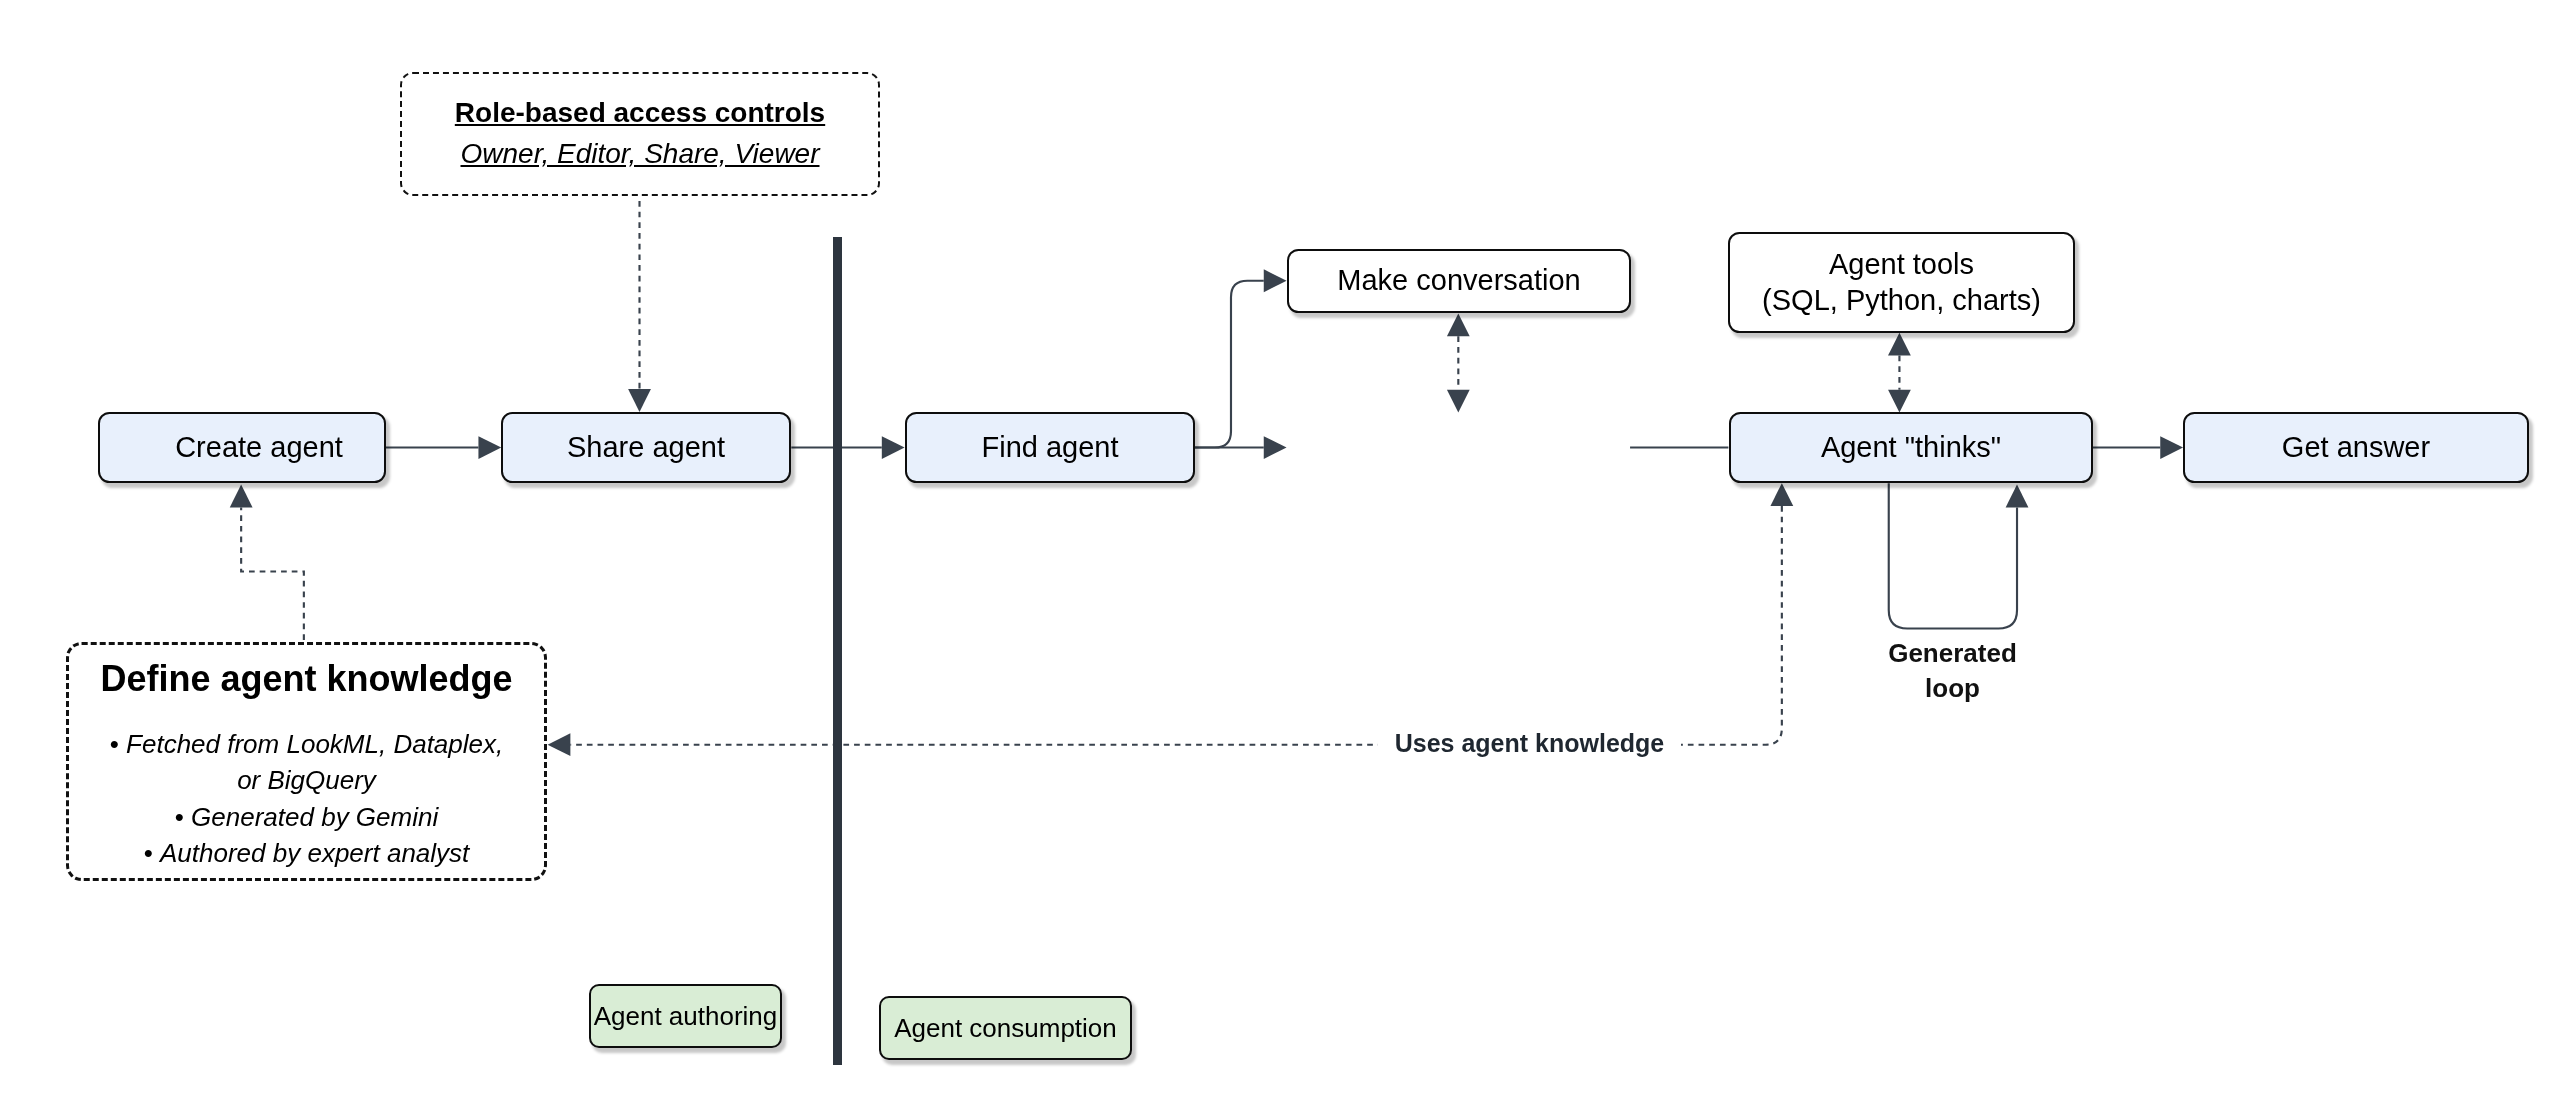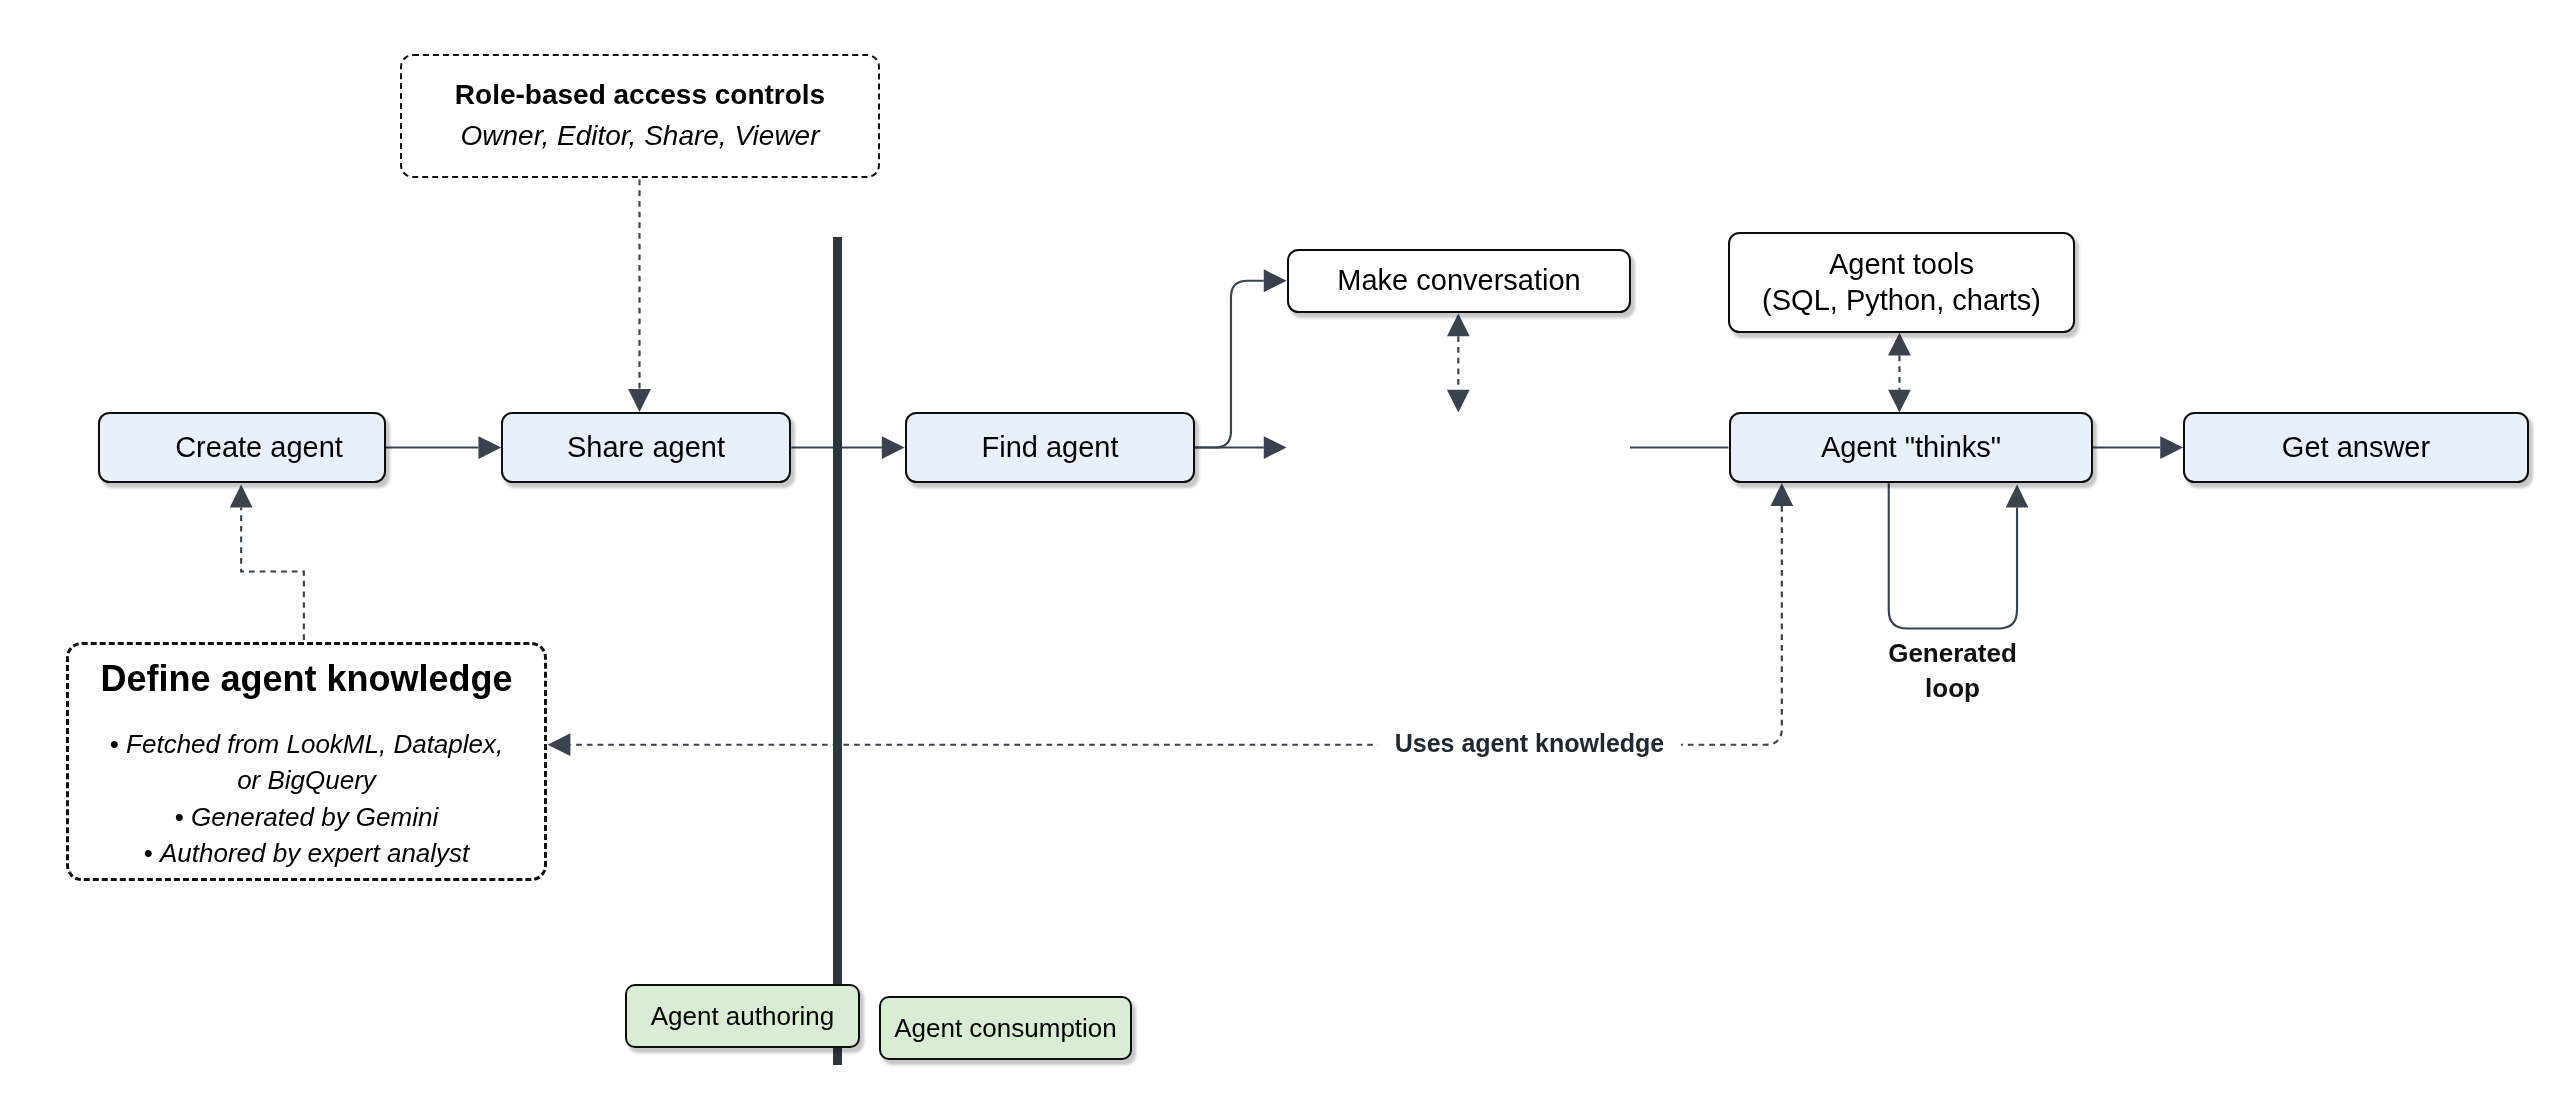--- a/index.html
+++ b/index.html
@@ -113,21 +113,21 @@
 
     <g>
       <path class="wire finedash" d="M 2500 710 L 2500 1022 Q 2500 1045 2477 1045 L 800 1045"></path>
       <polygon class="head" points="2484,710 2516,710 2500,678"></polygon>
       <polygon class="head" points="800,1029 800,1061 768,1045"></polygon>
     </g>
   </svg>
 
   <div class="divider" style="left:833px;top:237px;width:9.3px;height:828px;"></div>
 
-  <div class="dashedbox rbac" style="left:400px;top:54px;width:480px;height:124px;">
+  <div class="dashedbox rbac" style="left:400px;top:72px;width:480px;height:124px;text-decoration:underline;">
     <div class="t">Role-based access controls</div>
     <div class="s">Owner, Editor, Share, Viewer</div>
   </div>
 
   <div class="dashedbox knowledge" style="left:66px;top:642px;width:481px;height:239px;">
     <div class="t">Define agent knowledge</div>
     <div class="b">Fetched from LookML, Dataplex, or BigQuery</div>
     <div class="b">Generated by Gemini</div>
     <div class="b">Authored by expert analyst</div>
   </div>
@@ -149,18 +149,18 @@
   </div>
 
   <div class="node" style="left:1729px;top:412px;width:364px;height:71px;">Agent "thinks"</div>
 
   <div class="node" style="left:2183px;top:412px;width:346px;height:71px;">Get answer</div>
 
   <div class="floatlabel loop" style="left:1867px;top:636px;width:171px;">Generated loop</div>
 
   <div class="floatlabel uses" style="left:1378px;top:728px;width:303px;">Uses agent knowledge</div>
 
-  <div class="zone" style="left:589px;top:984px;width:235px;height:64px;margin-left:36px;">Agent authoring</div>
+  <div class="zone" style="left:589px;top:984px;width:193px;height:64px;">Agent authoring</div>
 
   <div class="zone" style="left:879px;top:996px;width:253px;height:64px;">Agent consumption</div>
 
 </div>
 
 
 </body></html>

